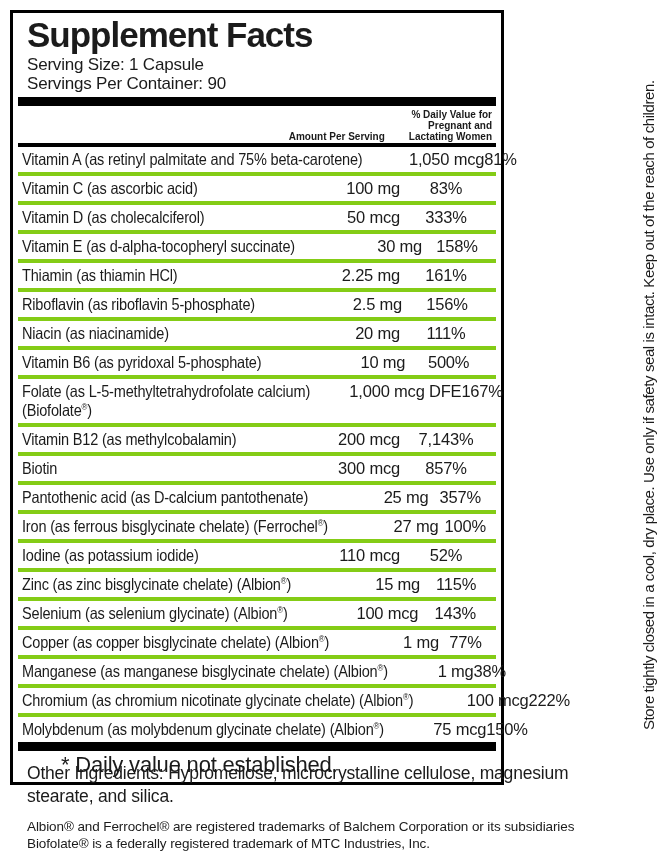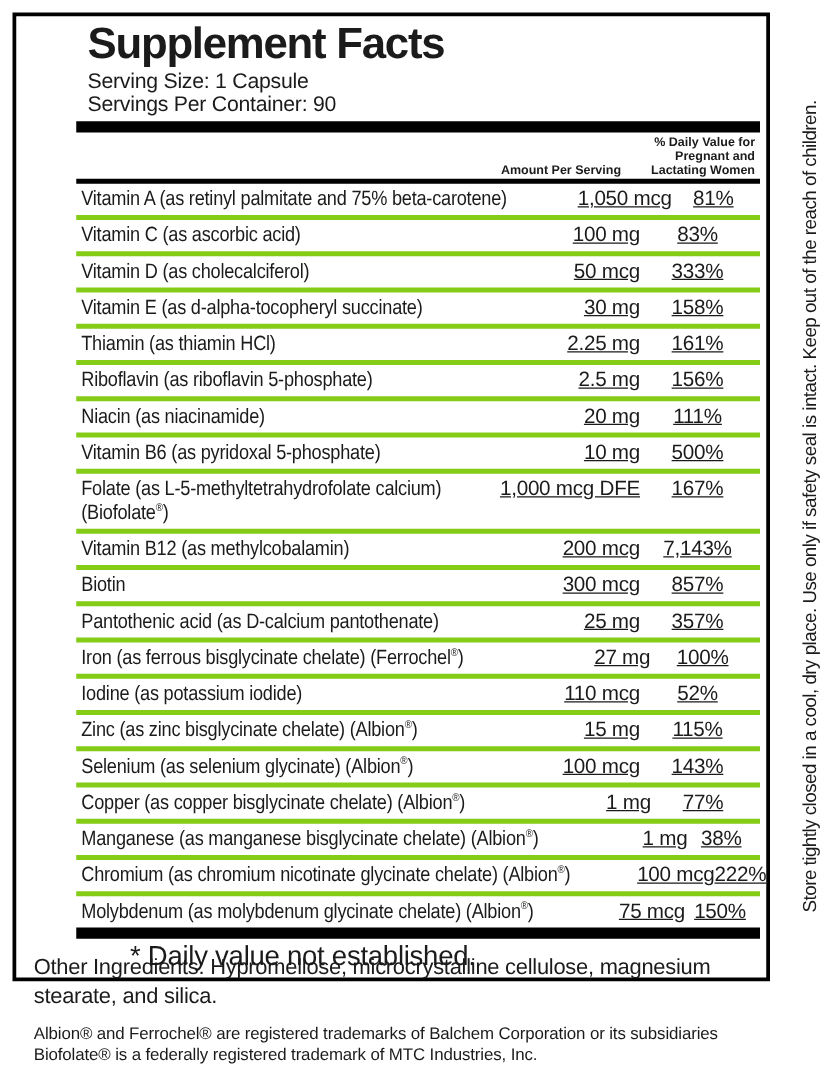--- a/index.html
+++ b/index.html
@@ -7,24 +7,23 @@
   body {
     position: relative;
     background: #ffffff;
     color: #1b1b1b;
     font-family: "Liberation Sans", "DejaVu Sans", sans-serif;
     overflow: hidden;
   }
   .box {
     position: absolute;
     left: 10px; top: 10px;
-    width: 606px;
+    width: 494px;
     border: 3px solid #000;
     background: #fff;
-    padding-left: 43px;
   }
   .panel-head { padding: 4px 8px 4px 14px; }
   .panel-title {
     font-size: 35px;
     font-weight: 900;
     letter-spacing: -1px;
     line-height: 36px;
     margin-bottom: 2px;
   }
   .serving-line { font-size: 17px; line-height: 19px; letter-spacing: -0.2px; }
@@ -35,21 +34,21 @@
     display: flex;
     justify-content: flex-end;
     align-items: flex-end;
     padding: 3px 9px 1px 8px;
     font-size: 10px;
     font-weight: 700;
     line-height: 11px;
   }
   .amount-head { margin-right: 24px; padding-bottom: 0px; text-align: right; }
   .dv-head { text-align: right; }
-  .nutrient-table { margin: 0 5px; text-decoration: underline; }
+  .nutrient-table { margin: 0 5px; }
   .row {
     display: flex;
     align-items: flex-start;
     padding: 3px 4px;
     font-size: 16.5px;
     line-height: 19px;
     letter-spacing: -0.2px;
   }
   .row + .row { border-top: 4px solid #84cc16; }
   .cell-name { flex: 1; overflow: visible; white-space: nowrap; }

